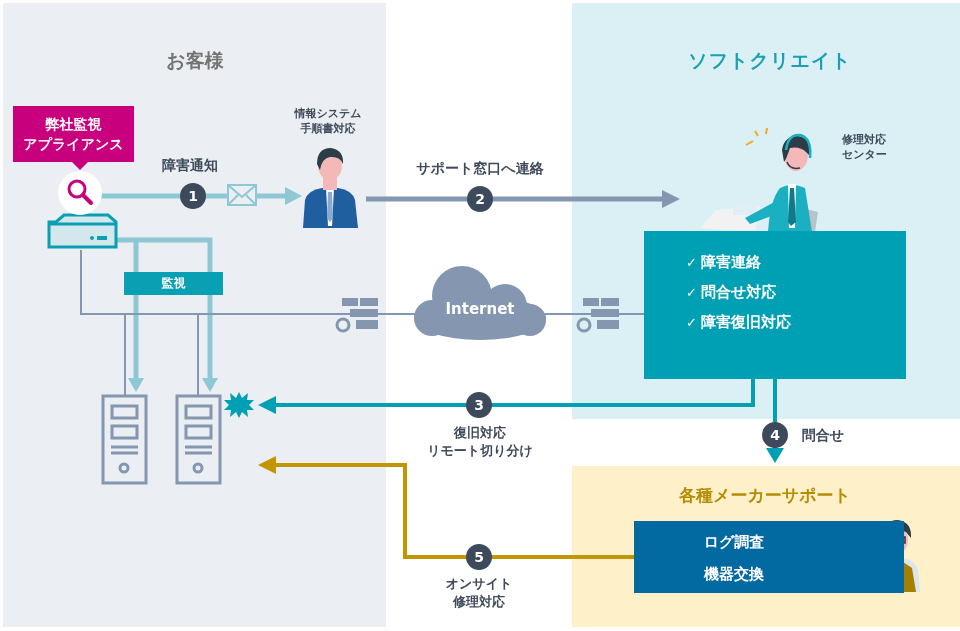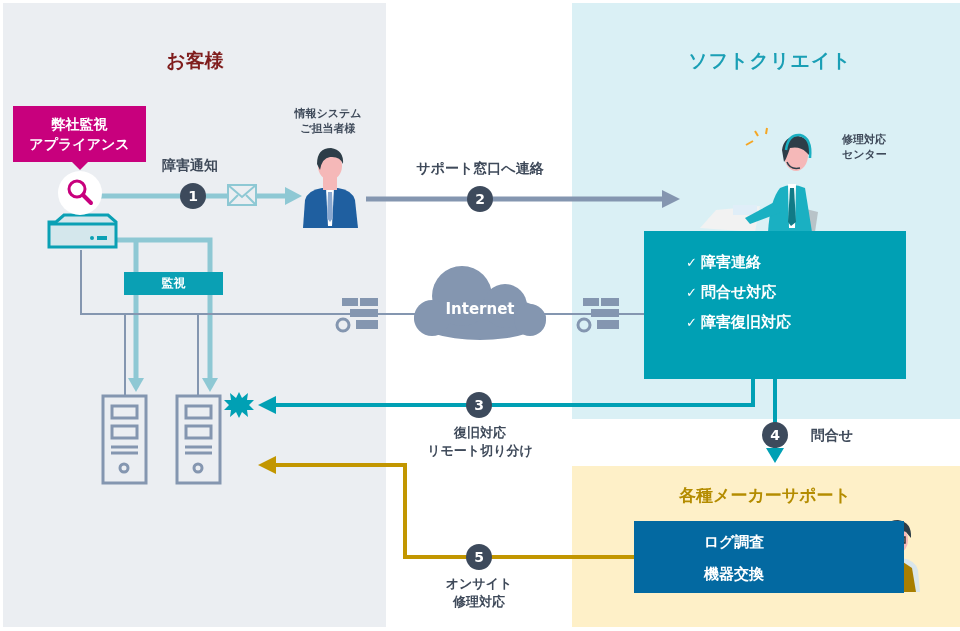--- a/index.html
+++ b/index.html
@@ -3,26 +3,26 @@
 <meta charset="utf-8">
 <style>
   html, body { margin: 0; padding: 0; background: #ffffff; }
   body { width: 960px; height: 631px; position: relative; overflow: hidden;
          font-family: "DejaVu Sans", "Liberation Sans", sans-serif; }
   .abs { position: absolute; }
   .panel-gray  { left: 3px;   top: 3px;   width: 383px; height: 624px; background: #ebeef2; }
   .panel-cyan  { left: 572px; top: 3px;   width: 388px; height: 416px; background: #daf0f5; }
   .panel-yellow{ left: 572px; top: 466px; width: 388px; height: 161px; background: #fef0c8; }
   .title { font-weight: bold; font-size: 19px; text-align: center; }
-  .t-customer { left: 110px; top: 48px; width: 170px; color: #7f1d1d; }
+  .t-customer { left: 110px; top: 48px; width: 170px; color: #737373; }
   .t-sc { left: 630px; top: 48px; width: 280px; color: #1a9fb5; letter-spacing: 1px; }
   .t-maker { left: 630px; top: 484px; width: 270px; color: #b48c00; font-size: 17px; }
   .label { color: #3f4a5a; font-weight: bold; font-size: 13px; text-align: center; line-height: 18px; }
   .small { font-size: 11px; line-height: 15px; }
-  .callout { left: 13px; top: 106px; width: 133px; height: 56px; background: #c8007d; color: #fff;
+  .callout { left: 13px; top: 106px; width: 121px; height: 56px; background: #c8007d; color: #fff;
              font-weight: bold; font-size: 14px; text-align: center; line-height: 20px; padding-top: 8px; box-sizing: border-box; }
   .callout-tail { left: 72px; top: 162px; width: 0; height: 0;
                   border-left: 8px solid transparent; border-right: 8px solid transparent; border-top: 8px solid #c8007d; }
   .kanshi { left: 124px; top: 272px; width: 99px; height: 23px; background: #0aa0b4; color: #fff;
             font-weight: bold; font-size: 12px; text-align: center; line-height: 23px; }
   .service-box { left: 644px; top: 231px; width: 262px; height: 148px; background: #00a0b4; }
   .service-list { list-style: none; margin: 0; padding: 16px 0 0 42px; }
   .service-list li { color: #fff; font-weight: bold; font-size: 15px; height: 30px; line-height: 30px; }
   .service-list .chk { font-weight: normal; font-size: 13px; margin-right: 4px; }
   .gold-box { left: 634px; top: 521px; width: 270px; height: 72px; background: #0369a1; }
@@ -187,21 +187,21 @@
 <div class="abs title t-sc">ソフトクリエイト</div>
 
 <div class="abs callout">
   <div>弊社監視</div>
   <div>アプライアンス</div>
 </div>
 <div class="abs callout-tail"></div>
 
 <div class="abs label small" style="left:278px;top:106px;width:100px;">
   <div>情報システム</div>
-  <div>ご担当者様</div>
+  <div>手順書対応</div>
 </div>
 
 <div class="abs label small" style="left:842px;top:132px;width:70px;text-align:left;">
   <div>修理対応</div>
   <div>センター</div>
 </div>
 
 <div class="abs label" style="left:140px;top:156px;width:100px;font-size:14px;">障害通知</div>
 <div class="abs badge" style="left:180px;top:183px;">1</div>
 
@@ -220,21 +220,21 @@
   </ul>
 </div>
 
 <div class="abs badge" style="left:466px;top:392px;">3</div>
 <div class="abs label" style="left:405px;top:424px;width:150px;">
   <div>復旧対応</div>
   <div>リモート切り分け</div>
 </div>
 
 <div class="abs badge" style="left:762px;top:422px;">4</div>
-<div class="abs label" style="left:793px;top:426px;width:60px;text-align:right;font-size:14px;">問合せ</div>
+<div class="abs label" style="left:793px;top:426px;width:60px;text-align:center;font-size:14px;">問合せ</div>
 
 <div class="abs title t-maker">各種メーカーサポート</div>
 <div class="abs gold-box">
   <div style="margin-top:5px;">ログ調査</div>
   <div>機器交換</div>
 </div>
 
 <div class="abs badge" style="left:466px;top:544px;">5</div>
 <div class="abs label" style="left:419px;top:575px;width:120px;">
   <div>オンサイト</div>

